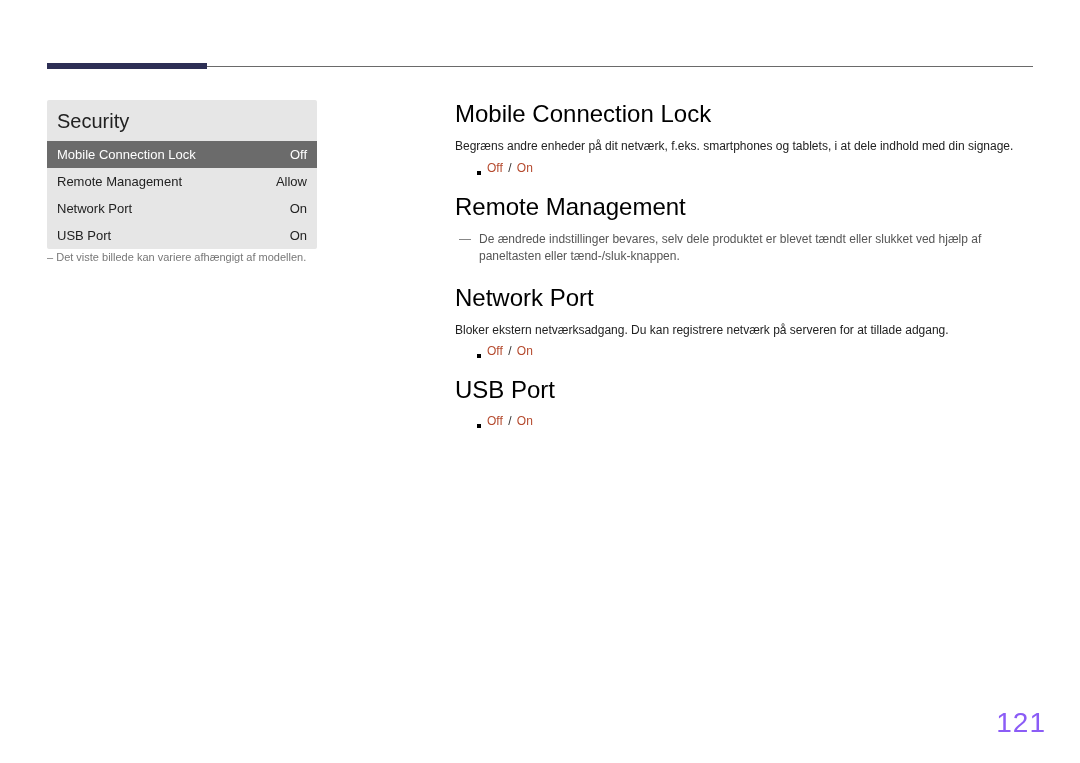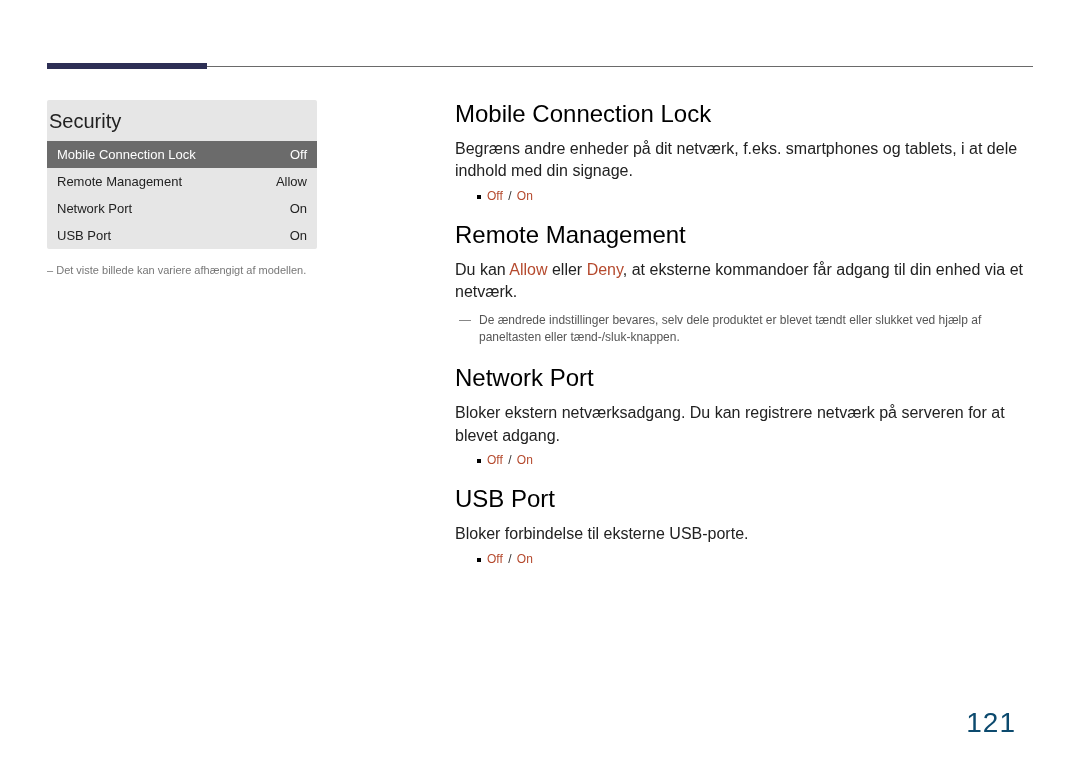--- a/index.html
+++ b/index.html
@@ -2,39 +2,39 @@
 <html><head>
 <meta charset="utf-8">
 <style>
   * { margin: 0; padding: 0; box-sizing: border-box; }
   html, body { width: 1080px; height: 763px; font-family: Arial, Helvetica, sans-serif; background: #fff; color: #000; }
   .page { position: relative; width: 1080px; height: 763px; }
   .top-rule { position: absolute; top: 66px; left: 47px; right: 47px; border-top: 1px solid #6a6a6a; }
   .accent-bar { position: absolute; top: 63px; left: 47px; width: 160px; height: 6px; background: #2d2f55; }
   .left-col { position: absolute; top: 100px; left: 47px; width: 270px; }
   .panel { background: #e6e6e6; border-radius: 2px; overflow: hidden; }
-  .panel-title { font-size: 20px; font-weight: 400; color: #222; padding: 10px 10px 8px 2px; }
+  .panel-title { font-size: 20px; font-weight: 400; color: #222; padding: 10px 10px 8px 10px; }
   .panel-row { display: flex; align-items: center; justify-content: space-between; padding: 6px 10px; font-size: 13px; color: #222; }
   .panel-row.selected { background: #6b6b6b; color: #fff; }
   .panel-row .label {}
   .panel-row .value { }
-  .footnote-left { margin-top: 14px; font-size: 11px; color: #777; line-height: 1.3; }
+  .footnote-left { margin-top: 1px; font-size: 11px; color: #777; line-height: 1.3; }
   .footnote-dash { color: #777; }
   .right-col { position: absolute; top: 100px; left: 455px; right: 50px; }
   .section { margin-bottom: 18px; }
   .h2 { font-size: 24px; font-weight: 400; margin-bottom: 10px; }
-  .desc { font-size: 16px; color: #222; margin-bottom: 6px; line-height: 1.4; }
-  .bullet-row { display: flex; align-items: flex-start; gap: 6px; padding-left: 22px; font-size: 12px; margin-top: 6px; }
+  .desc { font-size: 12px; color: #222; margin-bottom: 6px; line-height: 1.4; }
+  .bullet-row { display: flex; align-items: flex-end; gap: 6px; padding-left: 22px; font-size: 12px; margin-top: 6px; }
   .bullet { flex: 0 0 auto; width: 4px; height: 4px; background: #000; margin-top: 6px; }
   .opts .em { color: #b54a2e; }
   .opts .sep { color: #333; padding: 0 2px; }
   .note-row { display: flex; align-items: flex-start; gap: 8px; padding-left: 4px; font-size: 12px; color: #555; margin-top: 8px; line-height: 1.45; }
   .note-dash { color: #777; width: 14px; text-align: center; }
   .inline-em { color: #b54a2e; }
-  .page-num { position: absolute; right: 64px; bottom: 24px; font-size: 28px; color: #0c4a6e; font-weight: 300; letter-spacing: 1px; }
+  .page-num { position: absolute; right: 34px; bottom: 24px; font-size: 28px; color: #8b5cf6; font-weight: 300; letter-spacing: 1px; }
 </style>
 </head>
 <body>
 
 <div class="page">
   <div class="top-rule"></div>
   <div class="accent-bar"></div>
 
   <div class="left-col">
     <div class="panel">
@@ -71,43 +71,39 @@
       <div class="bullet-row">
         <span class="bullet"></span>
         <span class="opts">
           <span class="em">Off</span><span class="sep"> / </span><span class="em">On</span>
         </span>
       </div>
     </div>
 
     <div class="section">
       <div class="h2">Remote Management</div>
-      <div class="desc">
-        <span>Du kan </span><span class="inline-em">Allow</span><span> eller </span><span class="inline-em">Deny</span><span>, at eksterne kommandoer får adgang til din enhed via et netværk.</span>
-      </div>
       <div class="note-row">
         <span class="note-dash">―</span>
         <span>De ændrede indstillinger bevares, selv dele produktet er blevet tændt eller slukket ved hjælp af paneltasten eller tænd-/sluk-knappen.</span>
       </div>
     </div>
 
     <div class="section">
       <div class="h2">Network Port</div>
-      <div class="desc">Bloker ekstern netværksadgang. Du kan registrere netværk på serveren for at blevet adgang.</div>
+      <div class="desc">Bloker ekstern netværksadgang. Du kan registrere netværk på serveren for at tillade adgang.</div>
       <div class="bullet-row">
         <span class="bullet"></span>
         <span class="opts">
           <span class="em">Off</span><span class="sep"> / </span><span class="em">On</span>
         </span>
       </div>
     </div>
 
     <div class="section">
       <div class="h2">USB Port</div>
-      <div class="desc">Bloker forbindelse til eksterne USB-porte.</div>
       <div class="bullet-row">
         <span class="bullet"></span>
         <span class="opts">
           <span class="em">Off</span><span class="sep"> / </span><span class="em">On</span>
         </span>
       </div>
     </div>
 
   </div>
 

